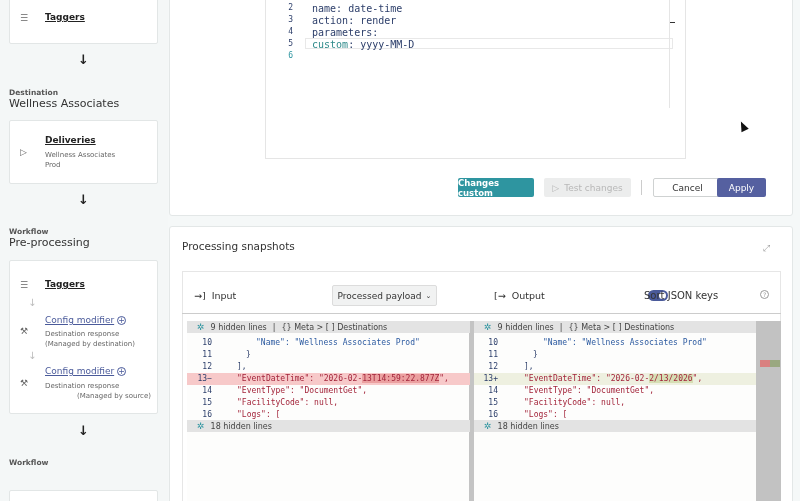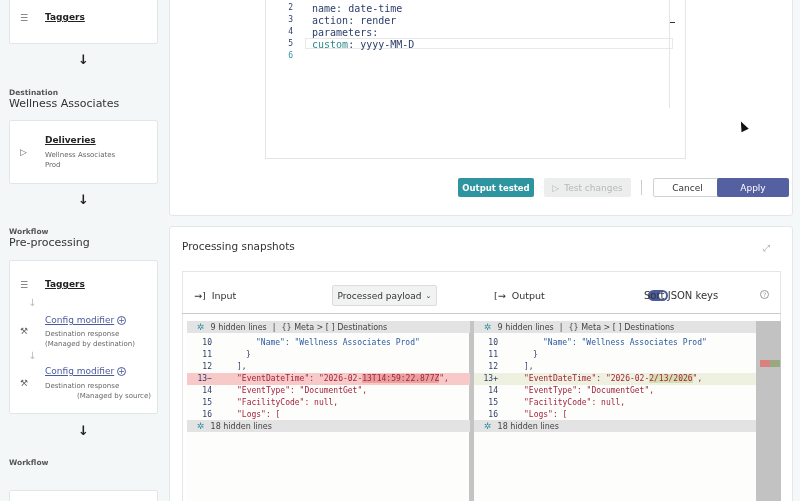--- a/index.html
+++ b/index.html
@@ -25,21 +25,21 @@
   .code-line { position: absolute; font-family: "DejaVu Sans Mono", monospace; font-size: 10px; color: #2c3e6a; }
   .ln { position: absolute; left: 283px; font-family: "DejaVu Sans Mono", monospace; font-size: 8px; color: #2c3e6a; width: 10px; text-align: right; }
   .active-line { position: absolute; left: 305px; top: 38px; width: 368px; height: 11px; border: 1px solid #e8e8e8; }
   .editor-vrule { position: absolute; left: 669px; top: 0; width: 1px; height: 108px; background: #e5e5e5; }
   .cursor-dash { position: absolute; left: 670px; top: 22px; width: 5px; height: 1px; background: #333; }
 
   .btn { position: absolute; top: 178px; height: 19px; font-size: 9px; display: flex; align-items: center; justify-content: center; border-radius: 2px; }
   .btn-tested { left: 458px; width: 76px; background: #2e95a0; color: #fff; font-weight: bold; font-size: 8.5px; }
   .btn-test { left: 544px; width: 87px; background: #eceded; color: #b8b8b8; }
   .btn-cancel { left: 653px; width: 69px; background: #fff; border: 1px solid #cfd2d2; color: #333; }
-  .btn-apply { left: 717px; width: 72px; background: #5560a0; color: #fff; }
+  .btn-apply { left: 717px; width: 49px; background: #5560a0; color: #fff; }
   .vsep { position: absolute; left: 641px; top: 180px; width: 1px; height: 15px; background: #ccc; }
 
   
   .snap-panel { position: absolute; left: 169px; top: 226px; width: 624px; height: 280px; background: #fff; border: 1px solid #e3e7e7; border-radius: 3px; }
   .snap-title { position: absolute; left: 182px; top: 240px; font-size: 10.5px; color: #333; }
   .expand-icon { position: absolute; left: 763px; top: 243px; font-size: 9px; color: #999; }
   .snap-inner { position: absolute; left: 182px; top: 271px; width: 599px; height: 235px; background: #fff; border: 1px solid #e6e6e6; }
   .snap-header-line { position: absolute; left: 182px; top: 313px; width: 599px; height: 1px; background: #ccc; }
   .hdr-text { position: absolute; top: 290px; font-size: 9.5px; color: #333; display: flex; align-items: center; gap: 6px; }
   .select { position: absolute; left: 332px; top: 285px; width: 105px; height: 21px; background: #f1f2f2; border: 1px solid #dcdcdc; border-radius: 2px; font-size: 9px; color: #333; display: flex; align-items: center; justify-content: center; gap: 4px; }
@@ -129,21 +129,21 @@
   <span class="ln" style="top:3px;">2</span>
   <span class="code-line" style="left:312px;top:3px;"><span>name</span>:<span> date-time</span></span>
   <span class="ln" style="top:15px;">3</span>
   <span class="code-line" style="left:312px;top:15px;"><span>action</span>:<span> render</span></span>
   <span class="ln" style="top:27px;">4</span>
   <span class="code-line" style="left:312px;top:27px;"><span>parameters</span>:</span>
   <span class="ln" style="top:39px;">5</span>
   <span class="code-line" style="left:312px;top:39px;"><span style="color:#2e8a8a;">  custom</span>:<span> yyyy-MM-D</span></span>
   <span class="ln" style="top:51px;color:#2e95a0;">6</span>
 
-  <div class="btn btn-tested">Output tested</div>
+  <div class="btn btn-tested">Changes custom</div>
   <div class="btn btn-test">
       <span style="margin-right:5px;">▷</span>
       <span>Test changes</span>
     </div>
   <div class="vsep"></div>
   <div class="btn btn-cancel">Cancel</div>
   <div class="btn btn-apply">Apply</div>
 
   <div class="snap-panel"></div>
   <span class="snap-title">Processing snapshots</span>

